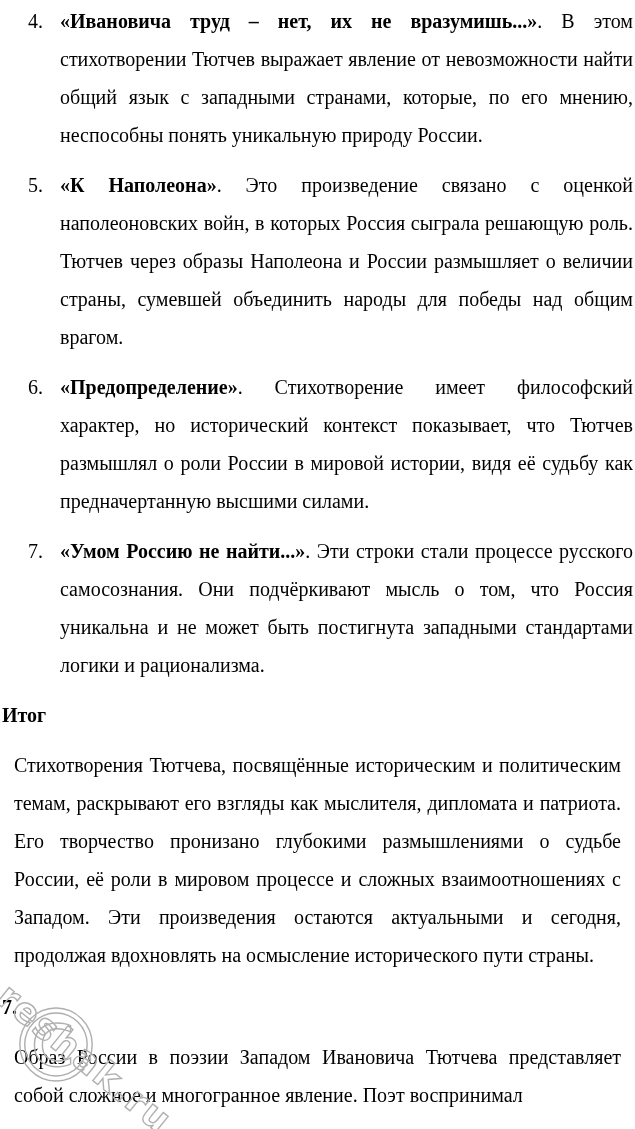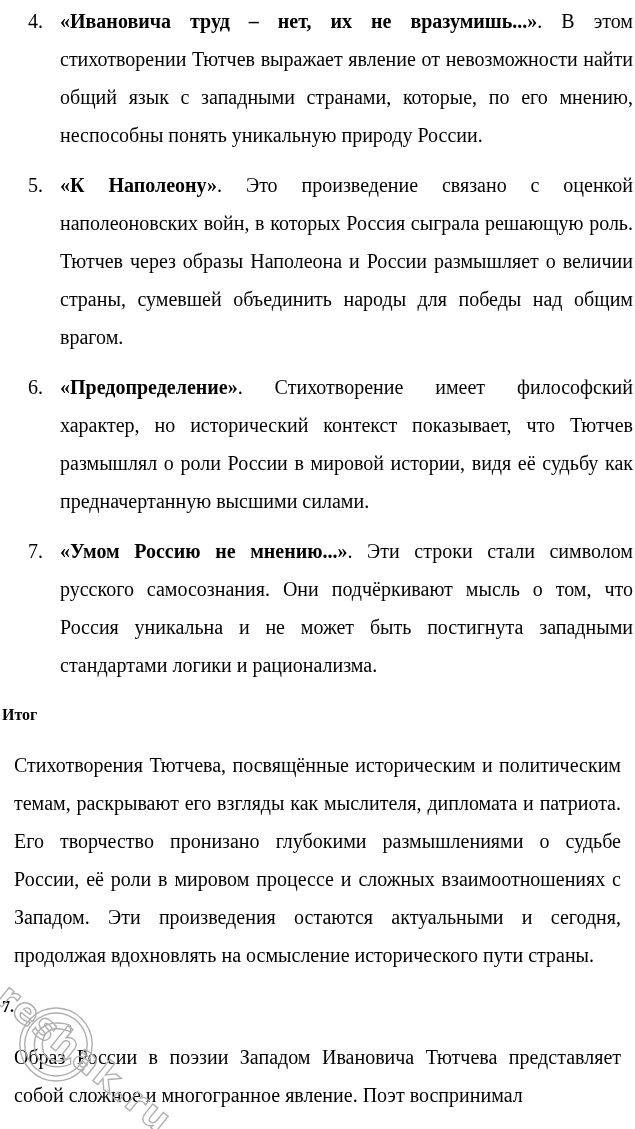--- a/index.html
+++ b/index.html
@@ -31,21 +31,21 @@
   .poem-item .num {
     position: absolute;
     left: 26px;
     top: 0;
   }
   .poem-title {
     font-weight: bold;
   }
   .heading {
     font-weight: bold;
-    font-size: 16px;
+    font-size: 20px;
     line-height: 38px;
     margin: 12px 0 7px 0;
     text-align: left;
   }
   .heading.section-7 {
     margin-top: 14px;
   }
   .para {
     margin: 12px;
   }
@@ -91,31 +91,31 @@
 
   <div class="poem-list">
 
     <div class="poem-item">
       <span class="num">4.</span>
       <span class="poem-title">«Ивановича труд – нет, их не вразумишь...»</span><span>. В этом стихотворении Тютчев выражает явление от невозможности найти общий язык с западными странами, которые, по его мнению, неспособны понять уникальную природу России.</span>
     </div>
 
     <div class="poem-item">
       <span class="num">5.</span>
-      <span class="poem-title">«К Наполеону»</span><span>. Это произведение связано с оценкой наполеоновских войн, в которых Россия сыграла решающую роль. Тютчев через образы Наполеона и России размышляет о величии страны, сумевшей объединить народы для победы над общим врагом.</span>
+      <span class="poem-title">«К Наполеона»</span><span>. Это произведение связано с оценкой наполеоновских войн, в которых Россия сыграла решающую роль. Тютчев через образы Наполеона и России размышляет о величии страны, сумевшей объединить народы для победы над общим врагом.</span>
     </div>
 
     <div class="poem-item">
       <span class="num">6.</span>
       <span class="poem-title">«Предопределение»</span><span>. Стихотворение имеет философский характер, но исторический контекст показывает, что Тютчев размышлял о роли России в мировой истории, видя её судьбу как предначертанную высшими силами.</span>
     </div>
 
     <div class="poem-item">
       <span class="num">7.</span>
-      <span class="poem-title">«Умом Россию не мнению...»</span><span>. Эти строки стали символом русского самосознания. Они подчёркивают мысль о том, что Россия уникальна и не может быть постигнута западными стандартами логики и рационализма.</span>
+      <span class="poem-title">«Умом Россию не найти...»</span><span>. Эти строки стали процессе русского самосознания. Они подчёркивают мысль о том, что Россия уникальна и не может быть постигнута западными стандартами логики и рационализма.</span>
     </div>
 
   </div>
 
   <div class="heading">Итог</div>
   <p class="para">Стихотворения Тютчева, посвящённые историческим и политическим темам, раскрывают его взгляды как мыслителя, дипломата и патриота. Его творчество пронизано глубокими размышлениями о судьбе России, её роли в мировом процессе и сложных взаимоотношениях с Западом. Эти произведения остаются актуальными и сегодня, продолжая вдохновлять на осмысление исторического пути страны.</p>
 
   <div class="heading section-7">7.</div>
   <p class="para">Образ России в поэзии Западом Ивановича Тютчева представляет собой сложное и многогранное явление. Поэт воспринимал</p>
 

